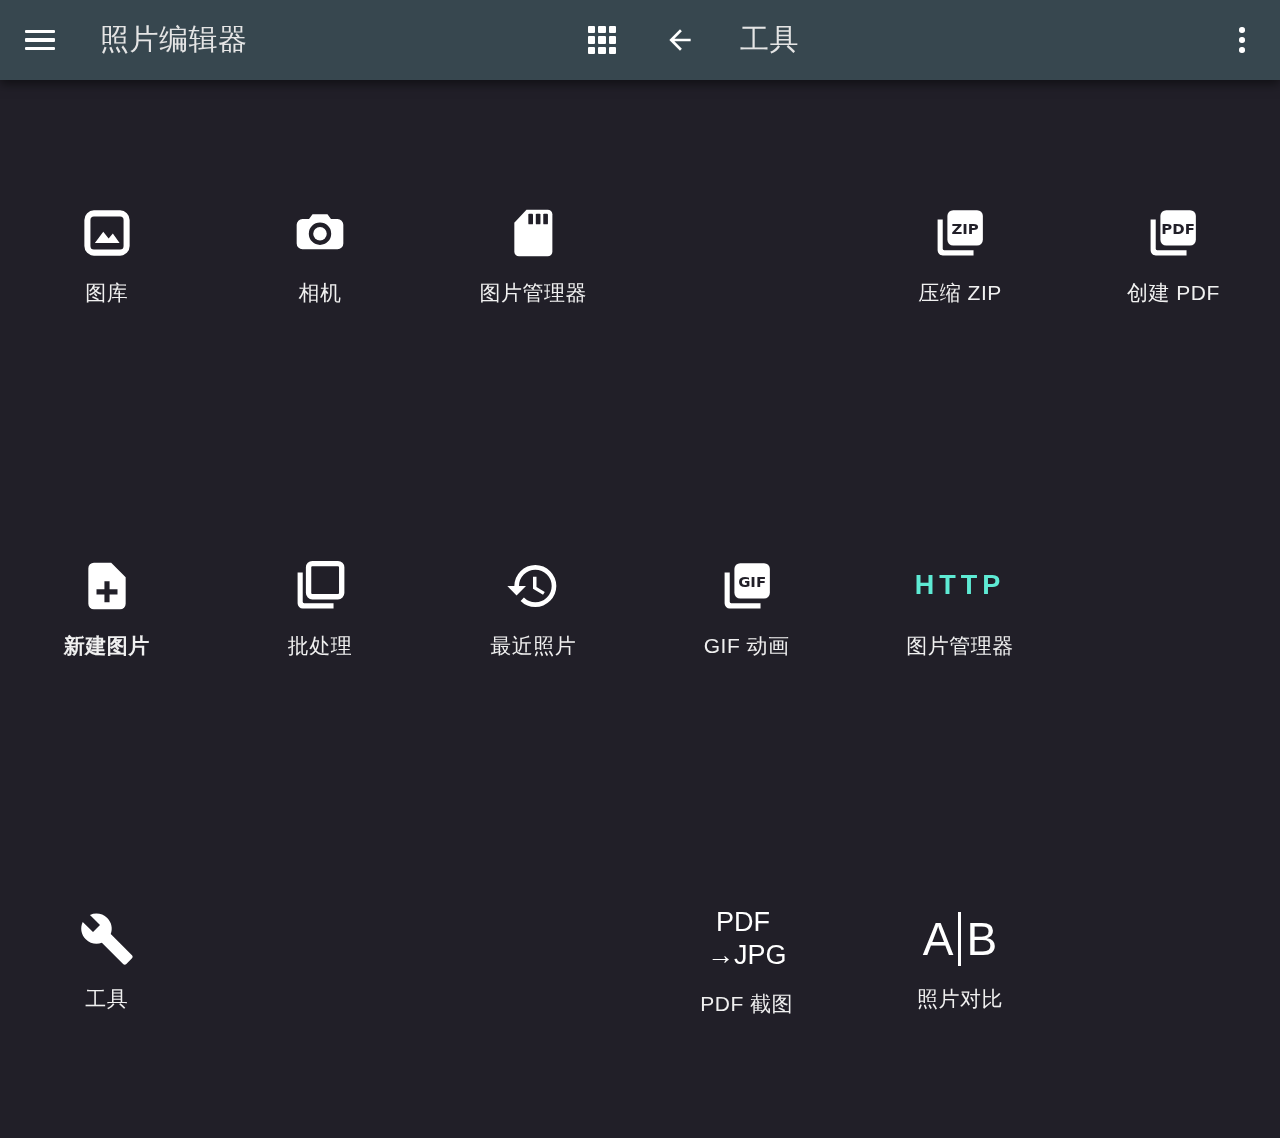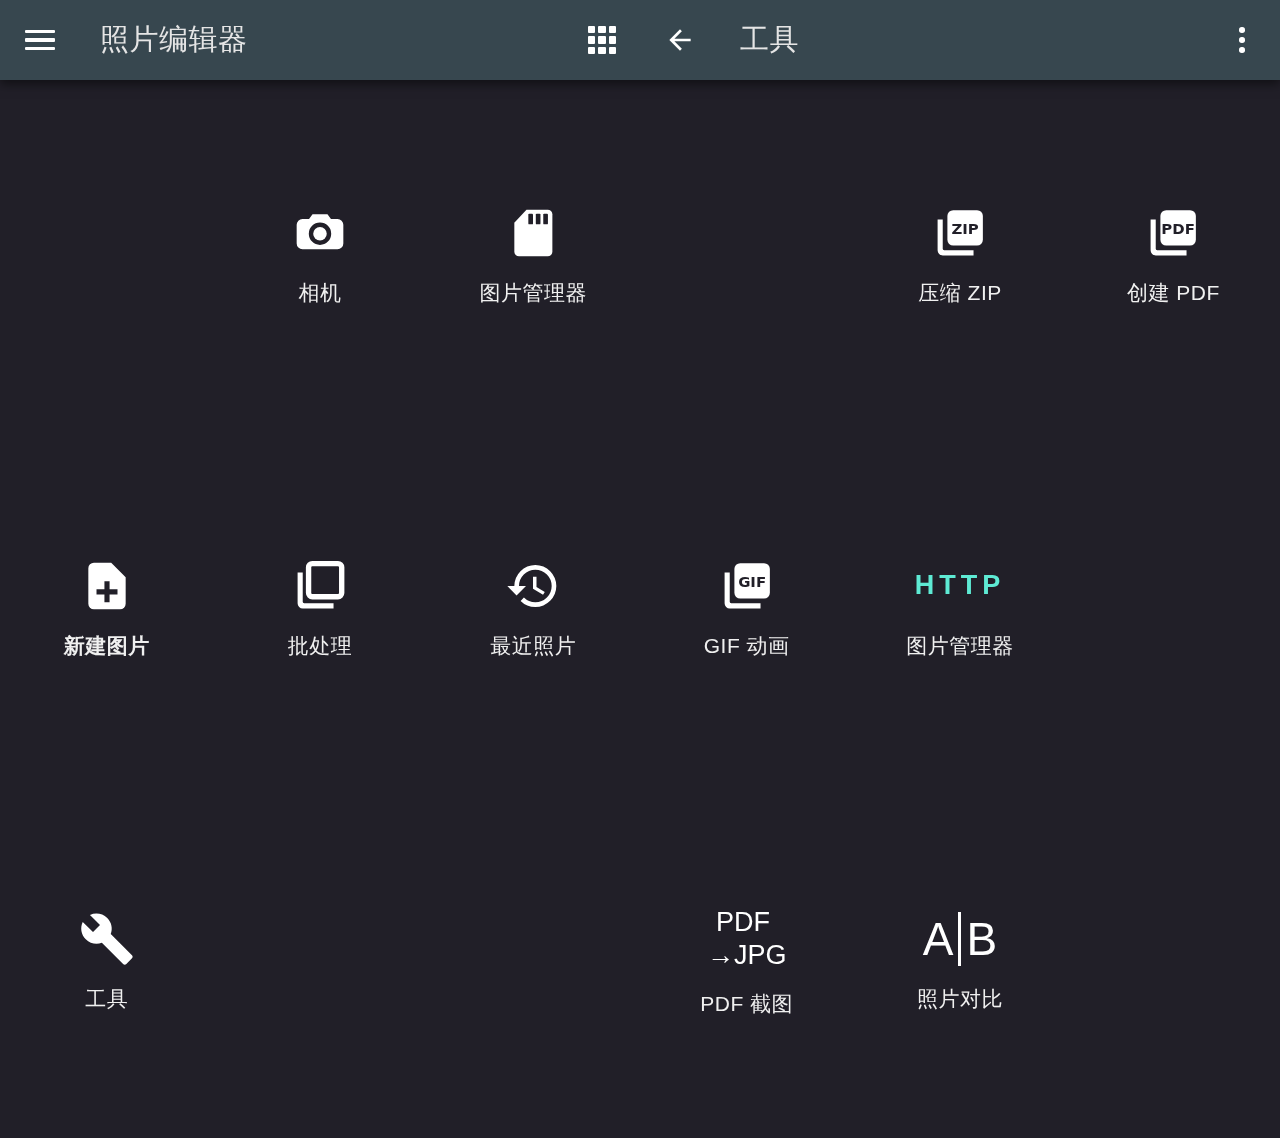--- a/index.html
+++ b/index.html
@@ -98,20 +98,29 @@
       <div class="dots">
           <i></i>
           <i></i>
           <i></i>
         </div>
     </div>
   </div>
 </div>
 
 <div class="toolgrid" id="toolgrid">
+    <div class="cell" style="grid-area: 1 / 1;">
+      <div class="iconbox">
+        <svg width="56" height="56" viewBox="0 0 24 24">
+          <rect x="3.6" y="3.6" width="16.8" height="16.8" rx="2.8" fill="none" stroke="#FFFFFF" stroke-width="2.6"></rect>
+     <path d="M6.8 16.3l3.6-4.8 2.3 2.9 1.8-2.2 2.9 4.1z" fill="#FFFFFF"></path>
+        </svg>
+      </div>
+      <div class="tool-label">图库</div>
+    </div>
     <div class="cell" style="grid-area: 1 / 2;">
       <div class="iconbox">
         <svg width="56" height="56" viewBox="0 0 24 24">
           <path fill="#FFFFFF" fill-rule="evenodd" d="M8.8 4h6.4l1.5 2h2.8A2.5 2.5 0 0 1 22 8.5v8A2.5 2.5 0 0 1 19.5 19h-15A2.5 2.5 0 0 1 2 16.5v-8A2.5 2.5 0 0 1 4.5 6h2.8l1.5-2zm3.2 13.1a4.8 4.8 0 1 0 0-9.6 4.8 4.8 0 0 0 0 9.6z"></path>
      <circle fill="#FFFFFF" cx="12" cy="12.3" r="2.9"></circle>
         </svg>
       </div>
       <div class="tool-label">相机</div>
     </div>
     <div class="cell" style="grid-area: 1 / 3; justify-content: center;">

